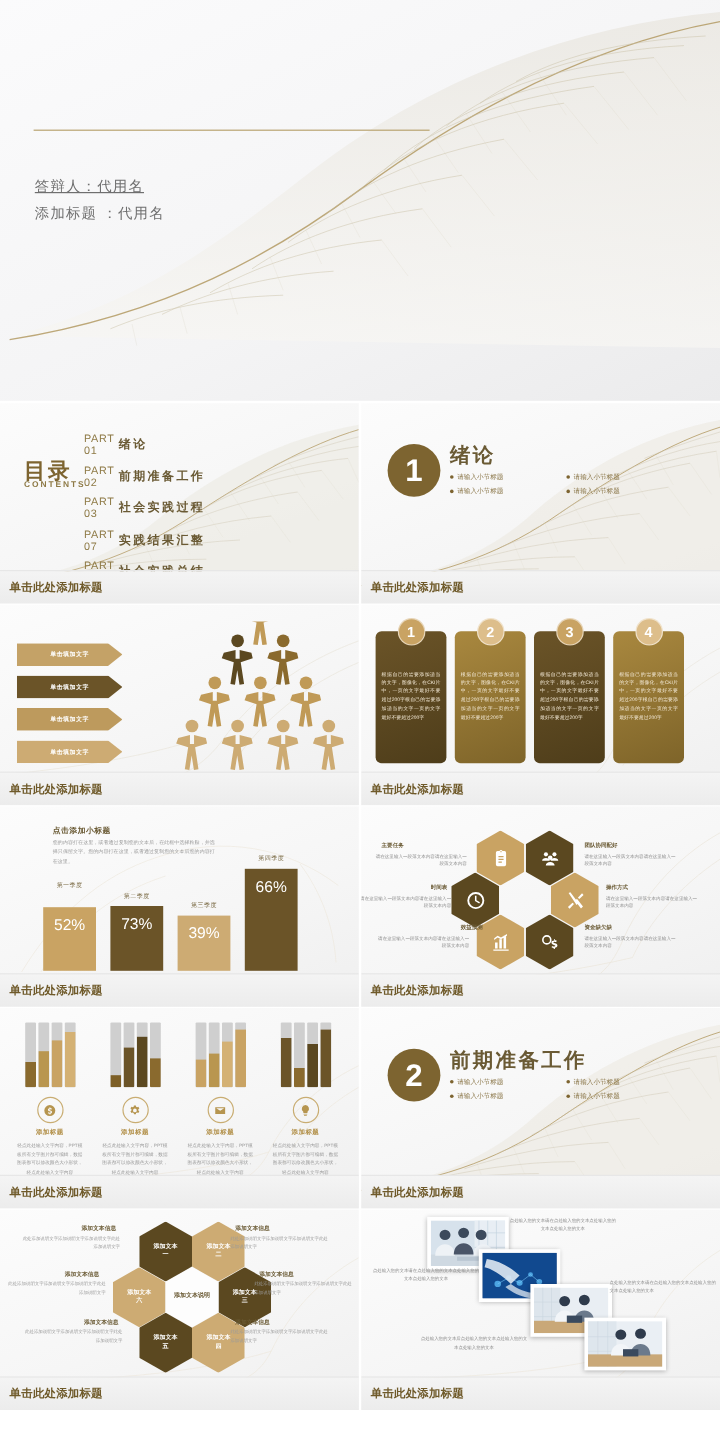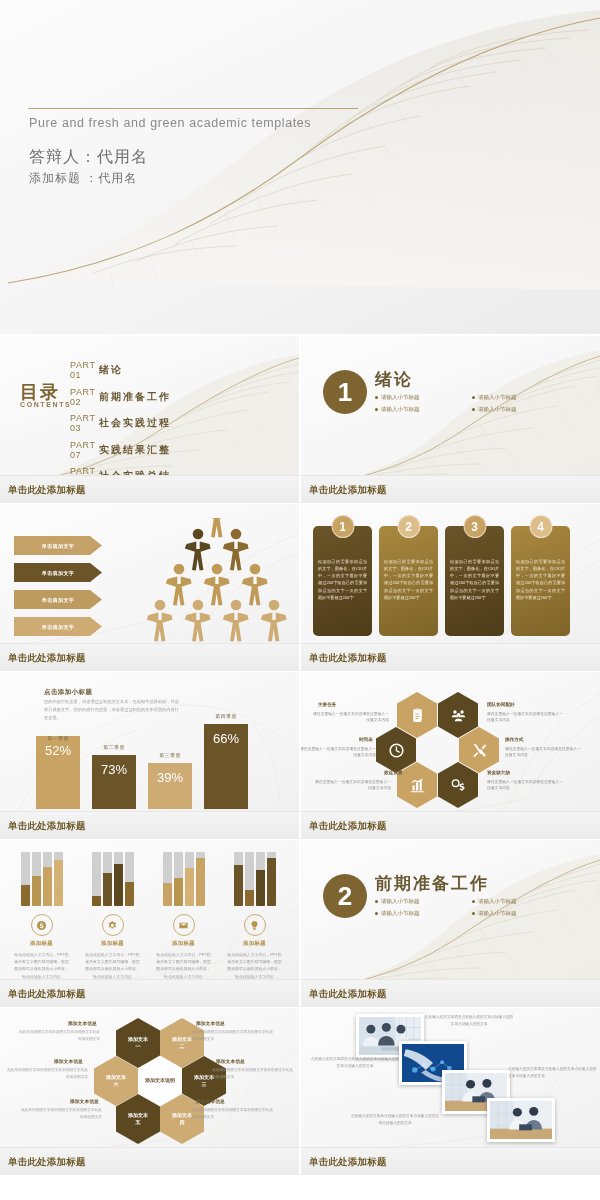--- a/index.html
+++ b/index.html
@@ -36,21 +36,21 @@
   #cover .title {
     position:absolute; left:28px; top:58px;
     font-size:36px; font-weight:bold; color:#7d6430;
     letter-spacing:2px; line-height:1;
     text-shadow: 1px 1px 0 rgba(255,255,255,.8);
   }
   #cover .rule { position:absolute; left:28px; top:108px; width:330px; height:1px;
                  background:#b9a471; }
   #cover .subtitle { position:absolute; left:29px; top:116px;
                      font-size:12.5px; color:#8a8a8a; letter-spacing:.6px; }
-  #cover .meta1 { position:absolute; left:29px; top:147px; font-size:16px; color:#6f6f6f; letter-spacing:1px;}
+  #cover .meta1 { position:absolute; left:29px; top:147px; font-size:12px; color:#6f6f6f; letter-spacing:1px;text-decoration:underline;}
   #cover .meta2 { position:absolute; left:29px; top:170px; font-size:12px; color:#6f6f6f; letter-spacing:1px;}
 
   
   #contents { left:0; top:336px; }
   #contents .mu { position:absolute; left:20px; top:44px;
                   font-size:18px; font-weight:bold; color:#7d6430; letter-spacing:2px; }
   #contents .cn { position:absolute; left:20px; top:65px;
                   font-size:7px; font-weight:bold; color:#8e7a46; letter-spacing:1.6px; }
   #contents .list { position:absolute; left:70px; top:24px; }
   #contents .row { display:flex; align-items:center; margin-bottom:6.5px; }
@@ -185,21 +185,20 @@
         <g stroke="#d6cfbb" stroke-width=".25" fill="none" opacity=".7">
           <path d="M310,150 L330,178 M335,130 L355,160 M360,112 L382,144 M388,94 L410,128"></path>
           <path d="M418,76 L442,110 M448,60 L472,96 M285,170 L300,198 M255,192 L268,220"></path>
           <path d="M225,214 L236,242 M190,236 L198,262 M150,256 L156,278 M110,270 L114,288"></path>
           <path d="M470,86 L498,120 M495,72 L524,108 M520,60 L548,96 M545,48 L572,84"></path>
           <path d="M420,116 L448,150 M385,146 L412,180 M352,174 L376,206 M318,200 L340,230"></path>
         </g>
       </svg>
     </div>
     <div class="rule"></div>
-    <div class="subtitle">Pure and fresh and green academic templates</div>
     <div class="meta1">答辩人：代用名</div>
     <div class="meta2">添加标题 ：代用名</div>
   </div>
 
   <div class="slide half" id="contents">
     <div class="leafwrap">
       <svg viewBox="0 0 299 167" preserveAspectRatio="none">
         <path d="M299,18 C230,30 175,62 130,98 C95,126 55,142 0,150 L299,160 Z" fill="#eeece6" opacity=".75"></path>
         <path d="M0,151 C70,142 118,122 160,94 C212,60 258,34 299,22" stroke="#b39a63" stroke-width=".8" fill="none" opacity=".8"></path>
         <g stroke="#cdc5ae" stroke-width=".4" fill="none" opacity=".85">
@@ -396,21 +395,21 @@
           <path d="M34,138 C60,100 94,72 138,58"></path>
           <path d="M250,48 C268,72 278,100 280,130"></path>
         </g>
       </svg>
     </div>
     <div class="subh">点击添加小标题</div>
     <div class="subp">您的内容打在这里，或者通过复制您的文本后，在此框中选择粘贴，并选择只保留文字。您的内容打在这里，或者通过复制您的文本后您的内容打在这里。</div>
     <div class="bars">
       <div class="barcol">
         <div class="barcap" style="bottom:68px">第一季度</div>
-        <div class="barrect" style="height:73px;background:#c9a363">
+        <div class="barrect" style="height:53px;background:#c9a363">
           <span>52%</span>
         </div>
       </div>
       <div class="barcol">
         <div class="barcap" style="bottom:59px">第二季度</div>
         <div class="barrect" style="height:54px;background:#6b5428">
           <span>73%</span>
         </div>
       </div>
       <div class="barcol">

